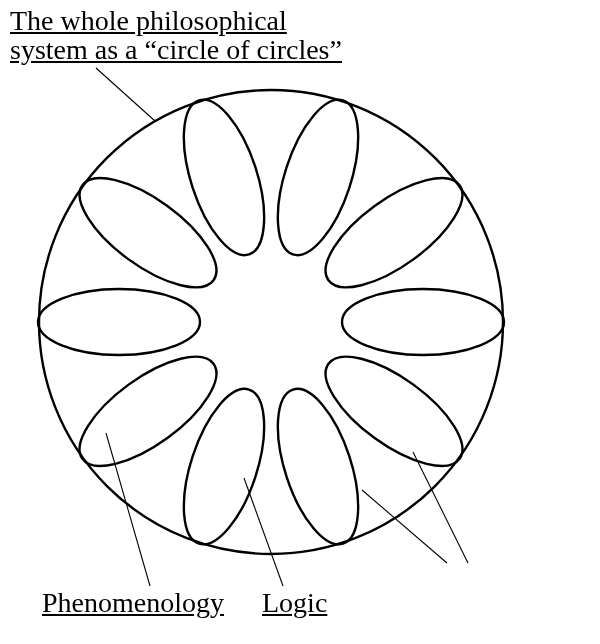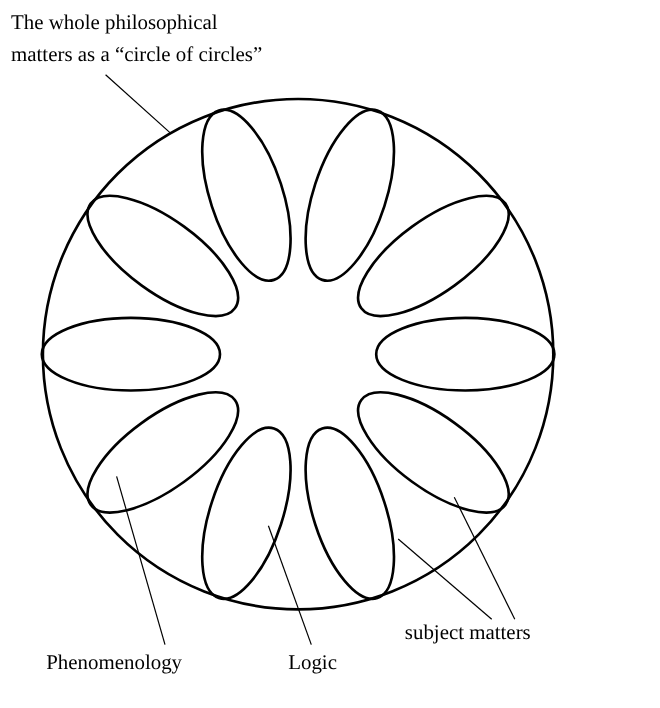--- a/index.html
+++ b/index.html
@@ -29,24 +29,25 @@
     fill: none;
     stroke: var(--stroke, #000);
     stroke-width: 2.4;
   }
   svg.diagram line {
     stroke: var(--stroke, #000);
     stroke-width: 1.1;
   }
   .label {
     position: absolute;
-    font-size: 19px;
+    font-size: 28px;
     line-height: 29px;
     white-space: nowrap;
     letter-spacing: 0px;
+    text-decoration: underline;
   }
 </style>
 </head>
 <body style="background: rgb(255, 255, 255); --stroke: #000000;">
 
 <div class="canvas">
 
   <svg class="diagram" width="600" height="644" viewBox="0 0 600 644">
     <circle cx="271" cy="322" r="232"></circle>
     <g id="petals">
@@ -65,24 +66,23 @@
         <line x1="96" y1="68" x2="155" y2="121"></line>
         <line x1="106" y1="433" x2="150" y2="586"></line>
         <line x1="244" y1="478" x2="283" y2="586"></line>
         <line x1="362" y1="490" x2="447" y2="563"></line>
         <line x1="413" y1="452" x2="468" y2="563"></line>
       </g>
   </svg>
 
   <div class="label" style="left: 10px; top: 6px;">
     <div>The whole philosophical</div>
-    <div>matters as a “circle of circles”</div>
+    <div>system as a “circle of circles”</div>
   </div>
 
   <div class="label" style="left: 262px; top: 588px;">Logic</div>
 
   <div class="label" style="left: 42px; top: 588px;">Phenomenology</div>
 
   <div class="label" style="left: 368px; top: 561px;">
-    <div>subject matters</div>
   </div>
 
 </div>
 
 </body></html>

